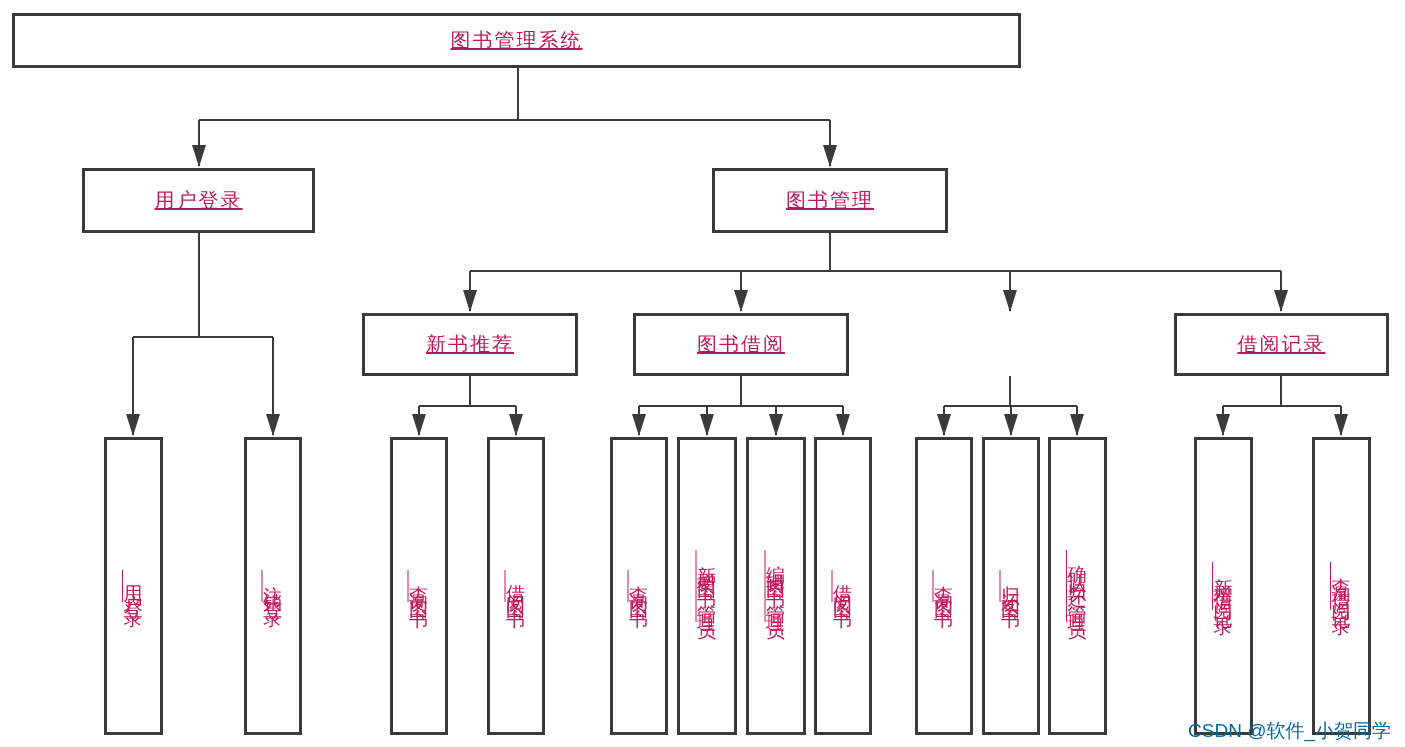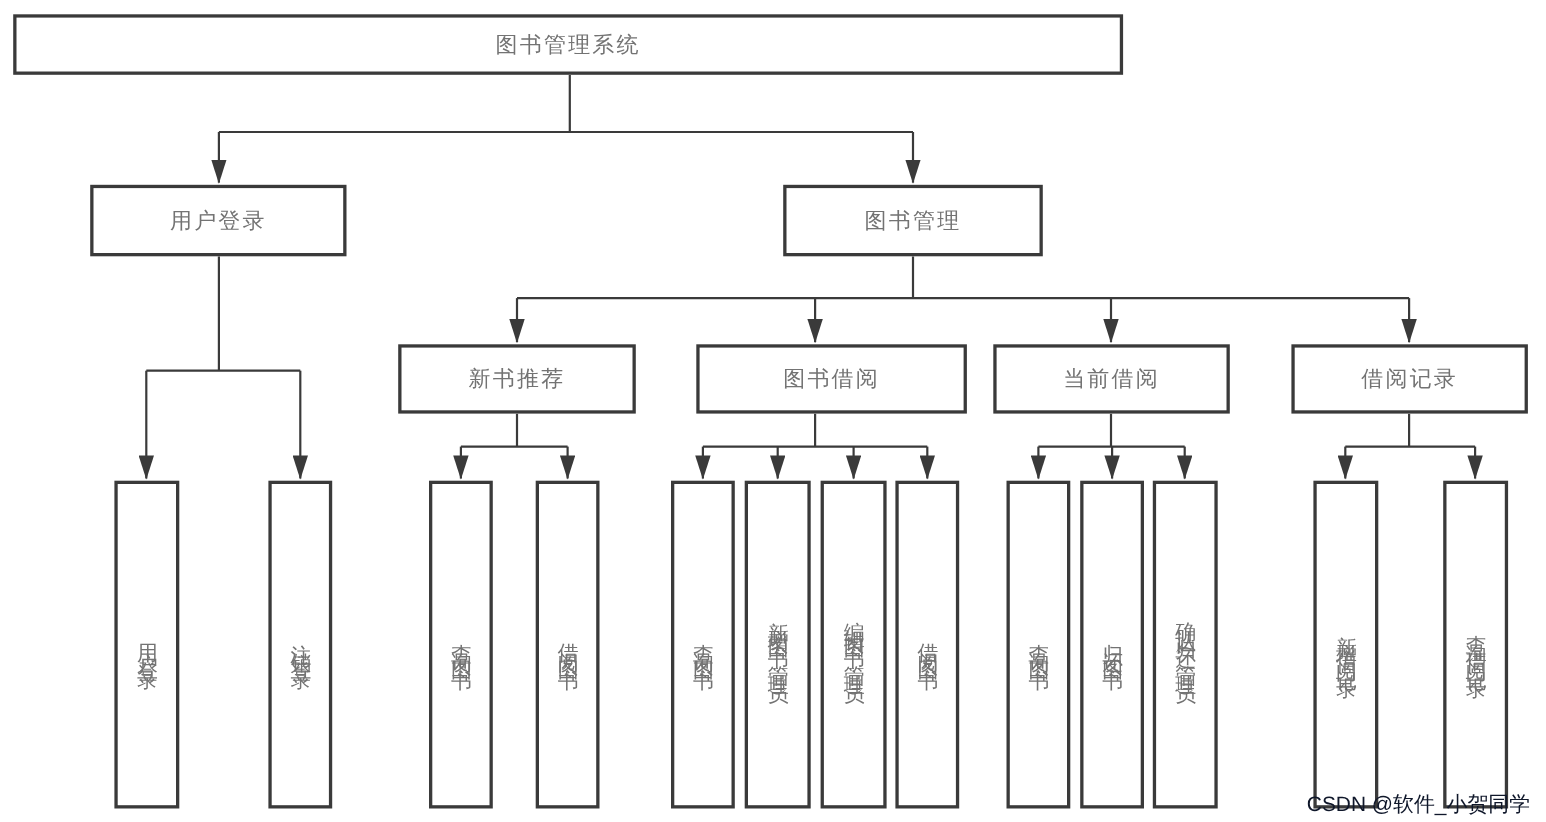--- a/index.html
+++ b/index.html
@@ -17,41 +17,42 @@
     left: 0; top: 0;
     width: 1405px; height: 747px;
   }
   .node {
     position: absolute;
     background: #ffffff;
     border: 3px solid #3a3a3a;
     display: flex;
     align-items: center;
     justify-content: center;
-    color: #737373;
+    color: #be185d;
     z-index: 2;
+    text-decoration: underline;
   }
   .node.h span {
     font-size: 20px;
     letter-spacing: 2px;
     white-space: nowrap;
   }
   .node.v span {
     writing-mode: vertical-rl;
     text-orientation: mixed;
     font-size: 19px;
     letter-spacing: 8px;
     line-height: 1;
   }
   .watermark {
     position: absolute;
     right: 14px;
     bottom: 3px;
     font-size: 19px;
-    color: #0f172a;
+    color: #0369a1;
     z-index: 3;
     white-space: nowrap;
   }
 </style>
 </head>
 <body>
 
 <div class="canvas">
 
   <svg class="connectors" width="1405" height="747" viewBox="0 0 1405 747" xmlns="http://www.w3.org/2000/svg">
@@ -99,25 +100,22 @@
   <div class="node h" style="left:82px; top:168px; width:233px; height:65px">
     <span>用户登录</span>
   </div>
   <div class="node h" style="left:362px; top:313px; width:216px; height:63px">
     <span>新书推荐</span>
   </div>
 
   <div class="node h" style="left:712px; top:168px; width:236px; height:65px">
     <span>图书管理</span>
   </div>
-  <div class="node h" style="left:633px; top:313px; width:246px; height:63px">
+  <div class="node h" style="left:633px; top:313px; width:216px; height:63px">
     <span>图书借阅</span>
-  </div>
-  <div class="node h" style="left:903px; top:313px; width:215px; height:63px">
-    <span>当前借阅</span>
   </div>
   <div class="node h" style="left:1174px; top:313px; width:215px; height:63px">
     <span>借阅记录</span>
   </div>
 
   <div class="node v" style="left:104px; top:437px; width:59px; height:298px">
     <span>用户登录</span>
   </div>
   <div class="node v" style="left:244px; top:437px; width:58px; height:298px">
     <span>注销登录</span>

